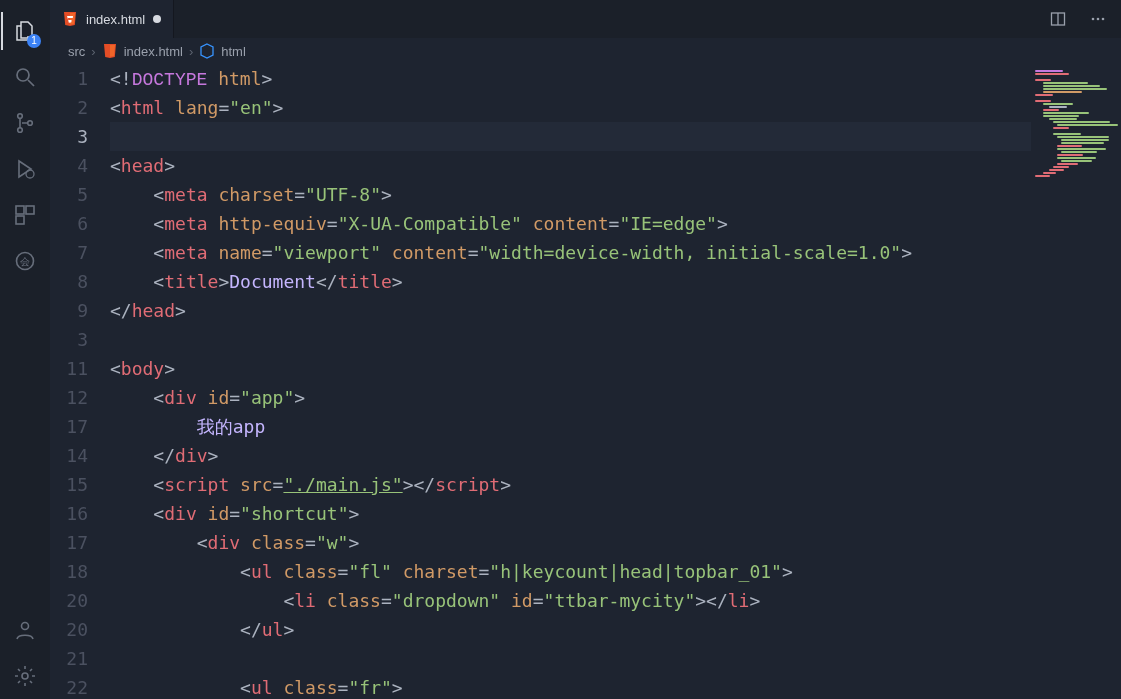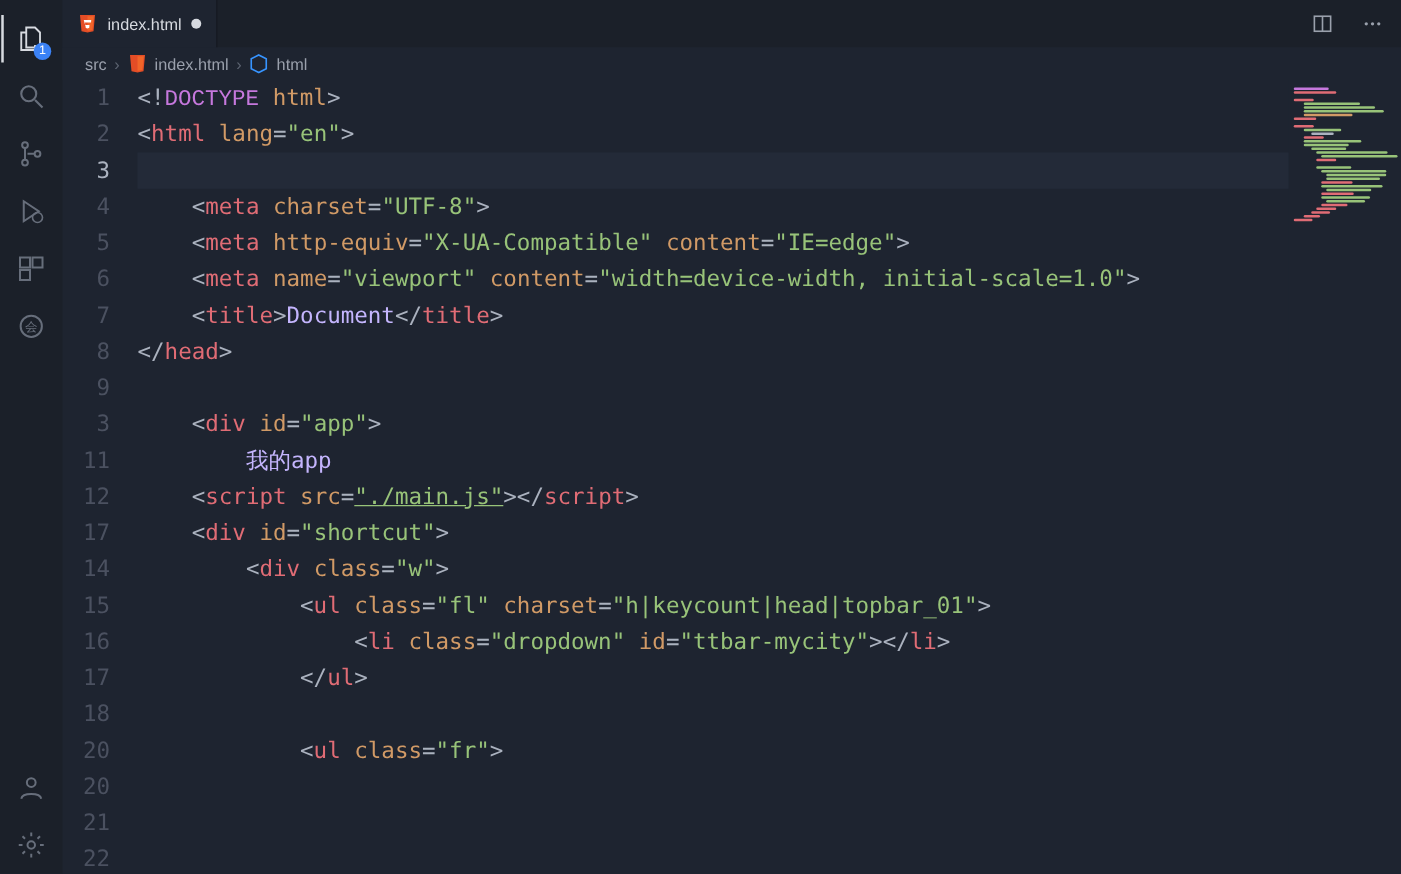--- a/index.html
+++ b/index.html
@@ -225,28 +225,31 @@
           <div class="ln">18</div>
           <div class="ln">20</div>
           <div class="ln">20</div>
           <div class="ln">21</div>
           <div class="ln">22</div>
         </div>
         <div class="code">
 <div class="line"><span class="tok-punct">&lt;!</span><span class="tok-doctype">DOCTYPE</span><span class="tok-punct"> </span><span class="tok-attr">html</span><span class="tok-punct">&gt;</span></div>
 <div class="line"><span class="tok-punct">&lt;</span><span class="tok-tag">html</span><span> </span><span class="tok-attr">lang</span><span class="tok-punct">=</span><span class="tok-str">"en"</span><span class="tok-punct">&gt;</span></div>
 <div class="line current"></div>
+<div class="line"><span class="tok-punct">&lt;</span><span class="tok-tag">head</span><span class="tok-punct">&gt;</span></div>
 <div class="line">    <span class="tok-punct">&lt;</span><span class="tok-tag">meta</span><span> </span><span class="tok-attr">charset</span><span class="tok-punct">=</span><span class="tok-str">"UTF-8"</span><span class="tok-punct">&gt;</span></div>
 <div class="line">    <span class="tok-punct">&lt;</span><span class="tok-tag">meta</span><span> </span><span class="tok-attr">http-equiv</span><span class="tok-punct">=</span><span class="tok-str">"X-UA-Compatible"</span><span> </span><span class="tok-attr">content</span><span class="tok-punct">=</span><span class="tok-str">"IE=edge"</span><span class="tok-punct">&gt;</span></div>
 <div class="line">    <span class="tok-punct">&lt;</span><span class="tok-tag">meta</span><span> </span><span class="tok-attr">name</span><span class="tok-punct">=</span><span class="tok-str">"viewport"</span><span> </span><span class="tok-attr">content</span><span class="tok-punct">=</span><span class="tok-str">"width=device-width, initial-scale=1.0"</span><span class="tok-punct">&gt;</span></div>
 <div class="line">    <span class="tok-punct">&lt;</span><span class="tok-tag">title</span><span class="tok-punct">&gt;</span><span class="tok-text">Document</span><span class="tok-punct">&lt;/</span><span class="tok-tag">title</span><span class="tok-punct">&gt;</span></div>
 <div class="line"><span class="tok-punct">&lt;/</span><span class="tok-tag">head</span><span class="tok-punct">&gt;</span></div>
 <div class="line"></div>
+<div class="line"><span class="tok-punct">&lt;</span><span class="tok-tag">body</span><span class="tok-punct">&gt;</span></div>
 <div class="line">    <span class="tok-punct">&lt;</span><span class="tok-tag">div</span><span> </span><span class="tok-attr">id</span><span class="tok-punct">=</span><span class="tok-str">"app"</span><span class="tok-punct">&gt;</span></div>
 <div class="line">        <span class="tok-text">我的app</span></div>
+<div class="line">    <span class="tok-punct">&lt;/</span><span class="tok-tag">div</span><span class="tok-punct">&gt;</span></div>
 <div class="line">    <span class="tok-punct">&lt;</span><span class="tok-tag">script</span><span> </span><span class="tok-attr">src</span><span class="tok-punct">=</span><span class="tok-str-u">"./main.js"</span><span class="tok-punct">&gt;&lt;/</span><span class="tok-tag">script</span><span class="tok-punct">&gt;</span></div>
 <div class="line">    <span class="tok-punct">&lt;</span><span class="tok-tag">div</span><span> </span><span class="tok-attr">id</span><span class="tok-punct">=</span><span class="tok-str">"shortcut"</span><span class="tok-punct">&gt;</span></div>
 <div class="line">        <span class="tok-punct">&lt;</span><span class="tok-tag">div</span><span> </span><span class="tok-attr">class</span><span class="tok-punct">=</span><span class="tok-str">"w"</span><span class="tok-punct">&gt;</span></div>
 <div class="line">            <span class="tok-punct">&lt;</span><span class="tok-tag">ul</span><span> </span><span class="tok-attr">class</span><span class="tok-punct">=</span><span class="tok-str">"fl"</span><span> </span><span class="tok-attr">charset</span><span class="tok-punct">=</span><span class="tok-str">"h|keycount|head|topbar_01"</span><span class="tok-punct">&gt;</span></div>
 <div class="line">                <span class="tok-punct">&lt;</span><span class="tok-tag">li</span><span> </span><span class="tok-attr">class</span><span class="tok-punct">=</span><span class="tok-str">"dropdown"</span><span> </span><span class="tok-attr">id</span><span class="tok-punct">=</span><span class="tok-str">"ttbar-mycity"</span><span class="tok-punct">&gt;&lt;/</span><span class="tok-tag">li</span><span class="tok-punct">&gt;</span></div>
 <div class="line">            <span class="tok-punct">&lt;/</span><span class="tok-tag">ul</span><span class="tok-punct">&gt;</span></div>
 <div class="line"></div>
 <div class="line">            <span class="tok-punct">&lt;</span><span class="tok-tag">ul</span><span> </span><span class="tok-attr">class</span><span class="tok-punct">=</span><span class="tok-str">"fr"</span><span class="tok-punct">&gt;</span></div>
         </div>
       </div>

